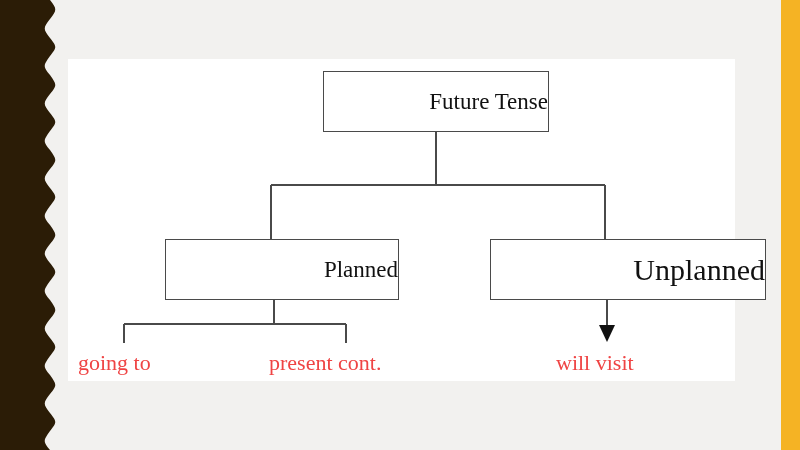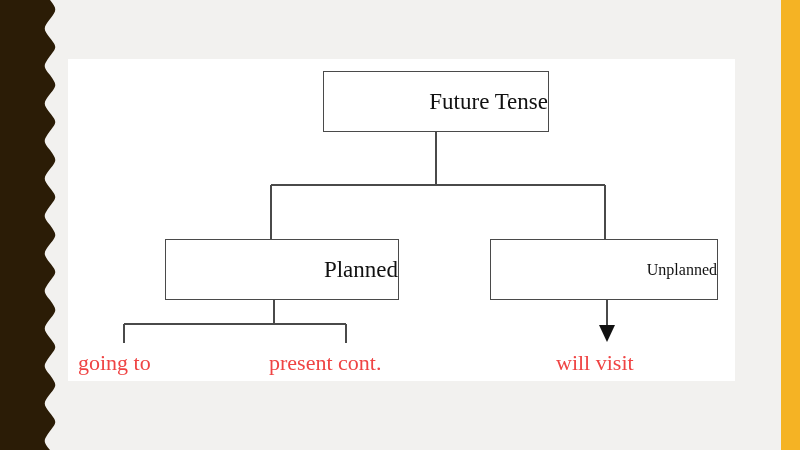--- a/index.html
+++ b/index.html
@@ -71,23 +71,23 @@
     left: 89px;
     top: 180px;
     width: 234px;
     height: 61px;
     font-size: 23px;
     margin-left: 8px;
   }
   #node-unplanned {
     left: 422px;
     top: 180px;
-    width: 228px;
+    width: 276px;
     height: 61px;
-    font-size: 16px;
+    font-size: 30px;
   }
   .leaf-label {
     position: absolute;
     color: #ef4444;
     font-size: 22px;
     white-space: nowrap;
   }
   #leaf-going-to {
     left: 10px;
     top: 291px;

